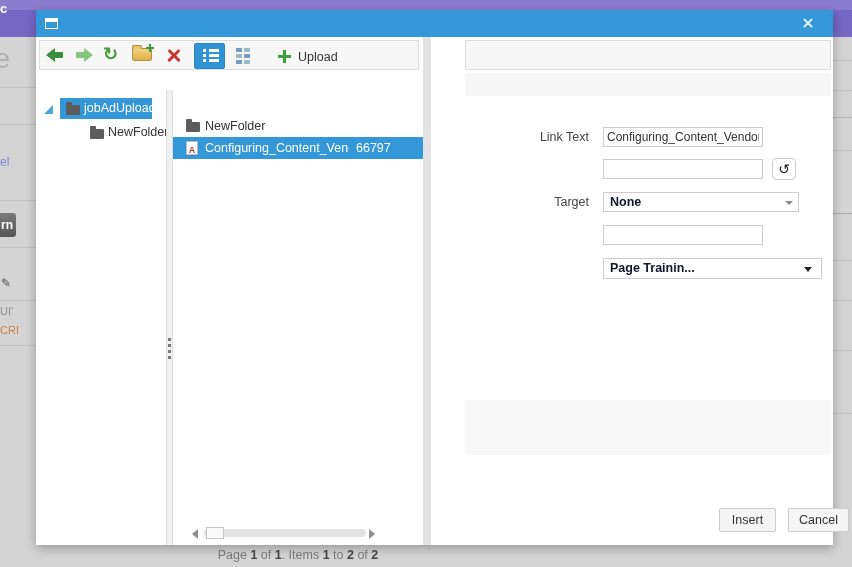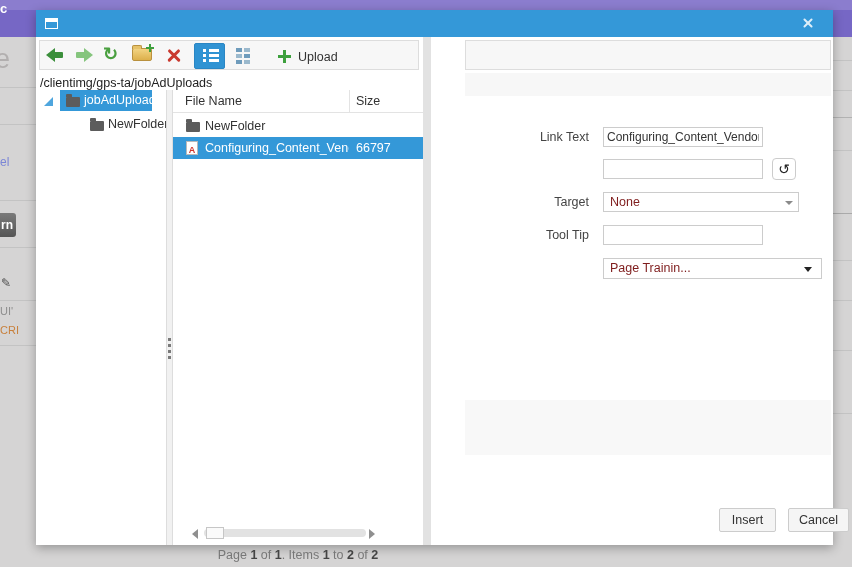--- a/index.html
+++ b/index.html
@@ -59,21 +59,21 @@
   .grid-ic { top:7px; width:15px; height:16px; }
   .grid-ic i { position:absolute; width:6px; height:4px; }
   .up-plus { width:13px; height:13px; top:9px; }
   .up-plus::before, .up-plus::after { content:""; position:absolute; background:#3da03d; }
   .up-plus::before { left:5px; top:0; width:3px; height:13px; }
   .up-plus::after { left:0; top:5px; width:13px; height:3px; }
   .up-label { position:absolute; left:258px; top:9px; font-size:12.5px; color:#333; }
   .address { position:absolute; left:4px; top:39px; font-size:12.5px; color:#222; }
 
   .tree { position:absolute; left:0; top:53px; width:130px; height:455px; background:#fff; }
-  .tree-row { position:absolute; height:22px; font-size:12.5px; }
+  .tree-row { position:absolute; height:22px; font-size:12.5px;margin-top:8px; }
   .tri-exp { position:absolute; left:8px; top:7px; width:0; height:0; border-left:9px solid transparent; border-bottom:9px solid #4fa6de; }
   .tsel { position:absolute; left:24px; top:0; width:92px; height:21px; background:#3498d8; }
   .folder-g { position:absolute; width:14px; height:10px; background:#5c5c5c; border-radius:1px; }
   .folder-g::before { content:""; position:absolute; left:0; top:-3px; width:6px; height:3px; background:#5c5c5c; border-radius:1px 1px 0 0; }
   .splitter { position:absolute; left:130px; top:53px; width:7px; height:455px; background:#f1f1f1; border-left:1px solid #ddd; border-right:1px solid #ddd; }
   .dots { position:absolute; left:1px; top:248px; width:3px; }
   .dots i { display:block; width:3px; height:3px; background:#7a7a7a; margin-bottom:3px; }
 
   .filelist { position:absolute; left:137px; top:53px; width:250px; height:455px; background:#fff; }
   .fl-head { position:absolute; left:0; top:0; width:100%; height:23px; border-bottom:1px solid #e3e3e3; font-size:12.5px; color:#333; }
@@ -100,21 +100,21 @@
   .divider-v { position:absolute; left:387px; top:27px; width:8px; height:508px; background:#e2e2e2; }
   .right-col { position:absolute; left:395px; top:27px; width:402px; height:508px; background:#fff; }
   .rc-topbox { position:absolute; left:34px; top:3px; width:366px; height:30px; background:#f7f7f7; border:1px solid #ddd; }
   .rc-strip { position:absolute; left:34px; top:36px; width:366px; height:23px; background:#f7f7f7; }
   .rc-band { position:absolute; left:34px; top:363px; width:366px; height:55px; background:#f8f8f8; }
   .frow { position:absolute; left:0; width:100%; height:24px; }
   .frow label { position:absolute; left:0; top:3px; width:158px; text-align:right; font-size:12.5px; color:#444; }
   .tbx { position:absolute; left:172px; top:0; height:20px; border:1px solid #ccc; background:#fff;
     font-family:"Liberation Sans", sans-serif; font-size:12px; color:#333; padding:0 3px; }
   .selbox { position:absolute; left:172px; top:0; height:20px; border:1px solid #ccc; background:#fff;
-    font-size:12.5px; color:#7f1d1d; padding:2px 0 0 6px; }
+    font-size:12.5px; color:#0f172a; padding:2px 0 0 6px;font-weight:bold; }
   .caret { position:absolute; top:8px; width:0; height:0; border-left:4px solid transparent; border-right:4px solid transparent; }
   .caret.grey { border-top:4px solid #8a8a8a; } .caret.dark { border-top:5px solid #222; }
   .id-refresh { position:absolute; left:341px; top:-1px; width:24px; height:22px; background:#fff;
     border:1px solid #ccc; border-radius:4px; text-align:center; font-size:14px; color:#222; line-height:20px; cursor:pointer; }
   .btn { position:absolute; top:471px; height:24px; background:#f5f5f5; border:1px solid #ccc; border-radius:2px;
     font-family:"Liberation Sans", sans-serif; font-size:12.5px; color:#333; cursor:pointer; }
   .btn-insert { left:288px; width:57px; }
   .btn-cancel { left:357px; width:61px; }
 </style>
 </head>
@@ -194,21 +194,20 @@
             <i style="left:8px;top:0;background:#9bb9cd"></i>
           <i style="left:0;top:6px;background:#9bb9cd"></i>
             <i style="left:8px;top:6px;background:#6f9cbc"></i>
           <i style="left:0;top:12px;background:#6f9cbc"></i>
             <i style="left:8px;top:12px;background:#9bb9cd"></i>
         </span>
         <span class="tb up-plus" style="left:238px"></span>
         <span class="up-label">Upload</span>
       </div>
 
-      <div class="address">/clientimg/gps-ta/jobAdUploads</div>
 
       <div class="tree">
         <div class="tree-row" style="left:0;top:0;width:130px">
           <i class="tri-exp"></i>
           <span class="tsel"></span>
           <span class="folder-g" style="left:30px;top:7px"></span>
           <span style="position:absolute;left:48px;top:3px;color:#fff">jobAdUploads</span>
         </div>
         <div class="tree-row" style="left:0;top:24px;width:130px">
           <span class="folder-g" style="left:54px;top:7px"></span>
@@ -219,25 +218,20 @@
       <div class="splitter">
         <span class="dots">
             <i></i>
             <i></i>
             <i></i>
             <i></i>
           </span>
       </div>
 
       <div class="filelist">
-        <div class="fl-head">
-          <span class="c1">File Name</span>
-          <i class="vline"></i>
-          <span class="c2">Size</span>
-        </div>
         <div class="fl-row" style="top:25px">
           <span class="folder-g" style="left:13px;top:7px"></span>
           <span class="name">NewFolder</span>
           <span class="size"></span>
         </div>
         <div class="fl-row selected" style="top:47px">
           <span class="pdficon"><span>A</span></span>
           <span class="name">Configuring_Content_Vendor</span>
           <span class="size">66797</span>
         </div>
@@ -270,21 +264,20 @@
         <span class="id-refresh">↺</span>
       </div>
       <div class="frow" style="top:155px">
         <label>Target</label>
         <span class="selbox" style="width:196px">
           <span>None</span>
           <i class="caret grey" style="left:181px"></i>
         </span>
       </div>
       <div class="frow" style="top:188px">
-        <label>Tool Tip</label>
         <input class="tbx" style="width: 160px;" value="">
       </div>
       <div class="frow" style="top:221px">
         <span class="selbox" style="width:219px;height:21px">
           <span>Page Trainin...</span>
           <i class="caret dark" style="left:200px"></i>
         </span>
       </div>
 
       <div class="rc-band"></div>

